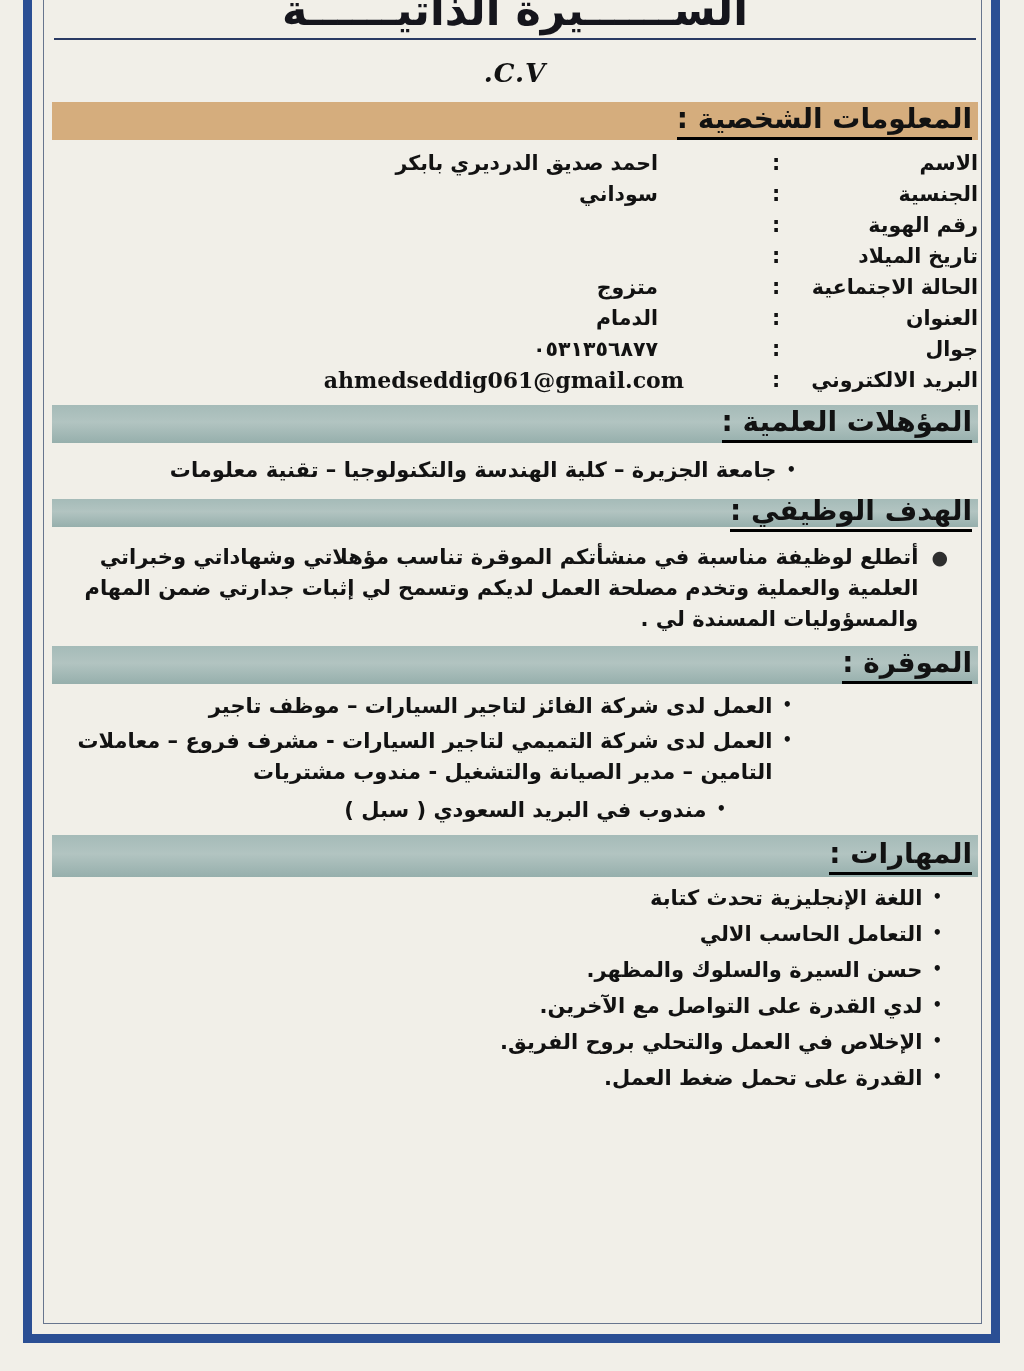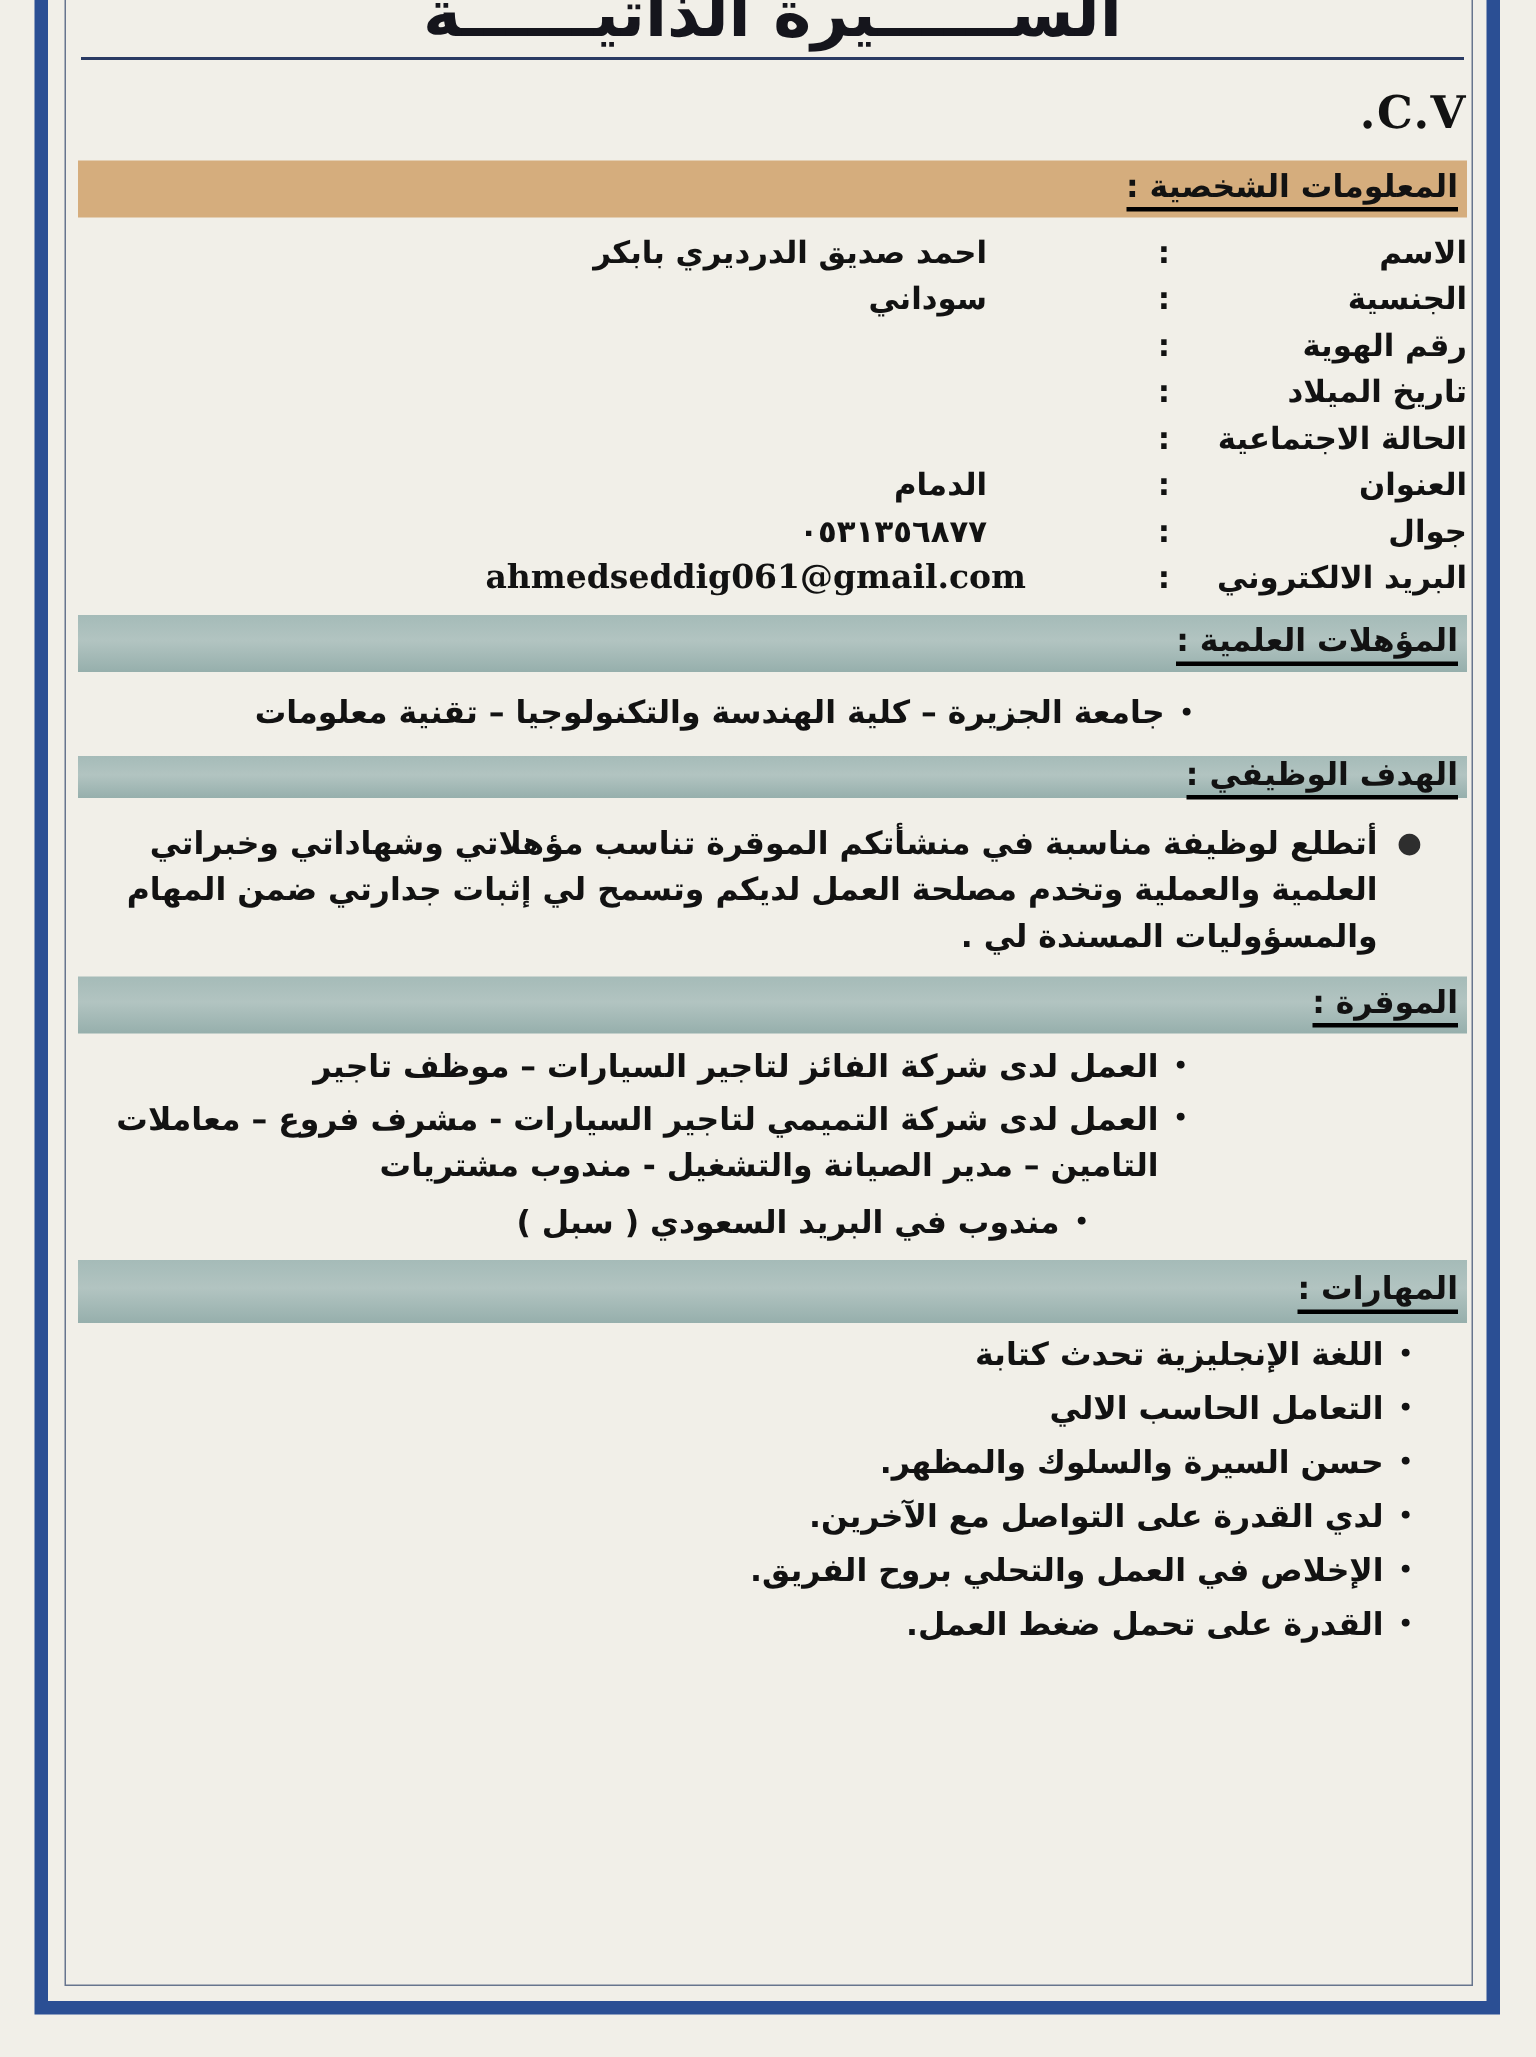--- a/index.html
+++ b/index.html
@@ -18,32 +18,32 @@
     border:1.5px solid var(--inner-line,#67758e);
   }
   .content { position:absolute; left:52px; right:46px; top:0; direction:rtl; }
 
   .doc-title {
     text-align:center; font-size:43px; font-weight:bold;
     margin:-14px 0 0; line-height:1.15; color:#15151c;
   }
   .title-rule { border:none; border-top:2.5px solid #2a3a63; margin:3px 2px 0; }
   .cv-label {
-    text-align:right; font-family:"DejaVu Serif", serif;
-    font-weight:bold; font-size:30px; margin-top:18px; letter-spacing:1px;
+    text-align:center; font-family:"DejaVu Serif", serif;
+    font-weight:bold; font-size:26px; margin-top:18px; letter-spacing:1px;font-style:italic;
   }
 
   .section-bar {
     height:38px; display:flex; align-items:center; padding:0 6px;
     overflow:visible;
   }
   .bar-tan  { background:var(--tan-bar,#d5ad7d); margin-top:14px; }
   .bar-teal { background:linear-gradient(180deg,#a5bbb8,#b2c4c1 45%,#96afac); }
   .section-label {
-    font-size:21px; font-weight:bold; line-height:1.15;
+    font-size:28px; font-weight:bold; line-height:1.15;
     border-bottom:3px solid #000; padding-bottom:2px; white-space:nowrap;
   }
 
   .fields { margin-top:7px; }
   .field-row { display:flex; align-items:center; height:31px; font-size:20.5px; font-weight:bold; }
   .field-label { width:172px; }
   .field-colon { width:60px; text-align:center; }
   .field-value { flex:1; padding-right:88px; }
   .latin-value { direction:ltr; text-align:right; font-family:"DejaVu Serif", serif; font-size:22px; padding-right:62px; }
 
@@ -95,20 +95,21 @@
         <span class="field-label">رقم الهوية</span>
         <span class="field-colon">:</span>
       </div>
       <div class="field-row">
         <span class="field-label">تاريخ الميلاد</span>
         <span class="field-colon">:</span>
       </div>
       <div class="field-row">
         <span class="field-label">الحالة الاجتماعية</span>
         <span class="field-colon">:</span>
+        <span class="field-value">متزوج</span>
       </div>
       <div class="field-row">
         <span class="field-label">العنوان</span>
         <span class="field-colon">:</span>
         <span class="field-value">الدمام</span>
       </div>
       <div class="field-row">
         <span class="field-label">جوال</span>
         <span class="field-colon">:</span>
         <span class="field-value">٠٥٣١٣٥٦٨٧٧</span>

